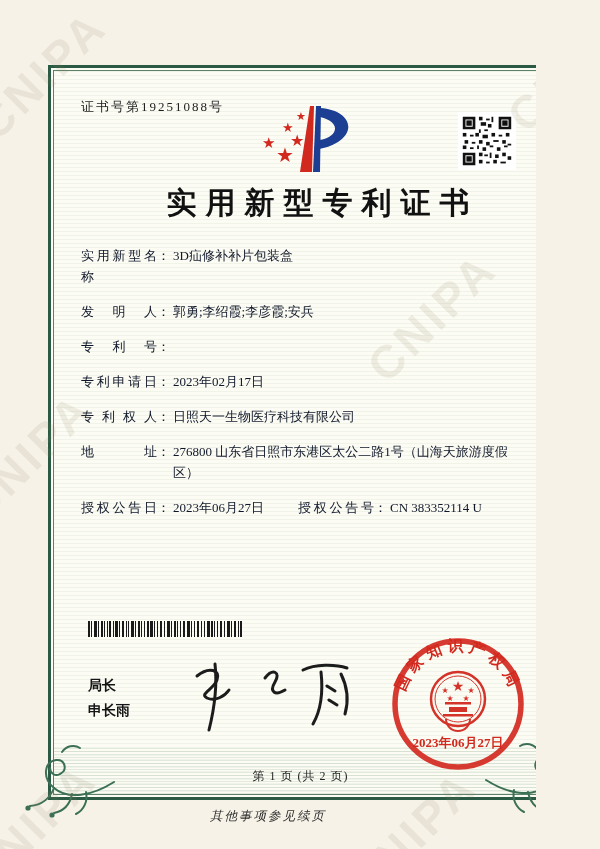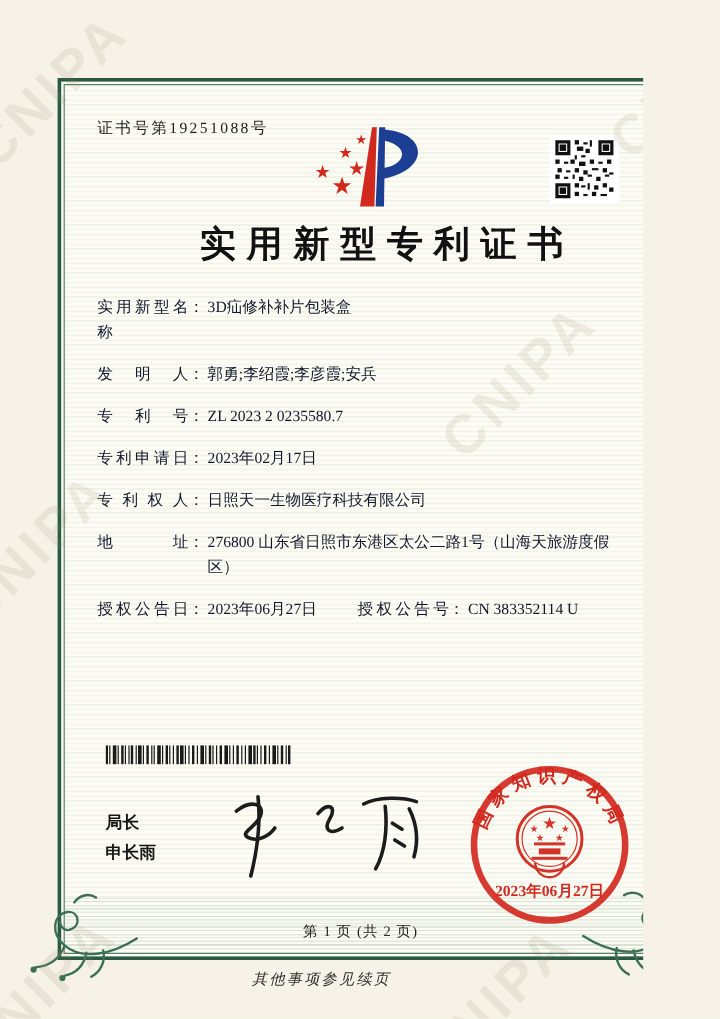--- a/index.html
+++ b/index.html
@@ -151,21 +151,20 @@
             <span class="fvalue">3D疝修补补片包装盒</span>
         </div>
         <div class="frow">
           <span class="flabel">发明人</span>
             <span class="fcolon">：</span>
             <span class="fvalue">郭勇;李绍霞;李彦霞;安兵</span>
         </div>
         <div class="frow">
           <span class="flabel">专利号</span>
             <span class="fcolon">：</span>
-            <span class="fvalue">ZL 2023 2 0235580.7</span>
         </div>
         <div class="frow">
           <span class="flabel">专利申请日</span>
             <span class="fcolon">：</span>
             <span class="fvalue">2023年02月17日</span>
         </div>
         <div class="frow">
           <span class="flabel">专利权人</span>
             <span class="fcolon">：</span>
             <span class="fvalue">日照天一生物医疗科技有限公司</span>

